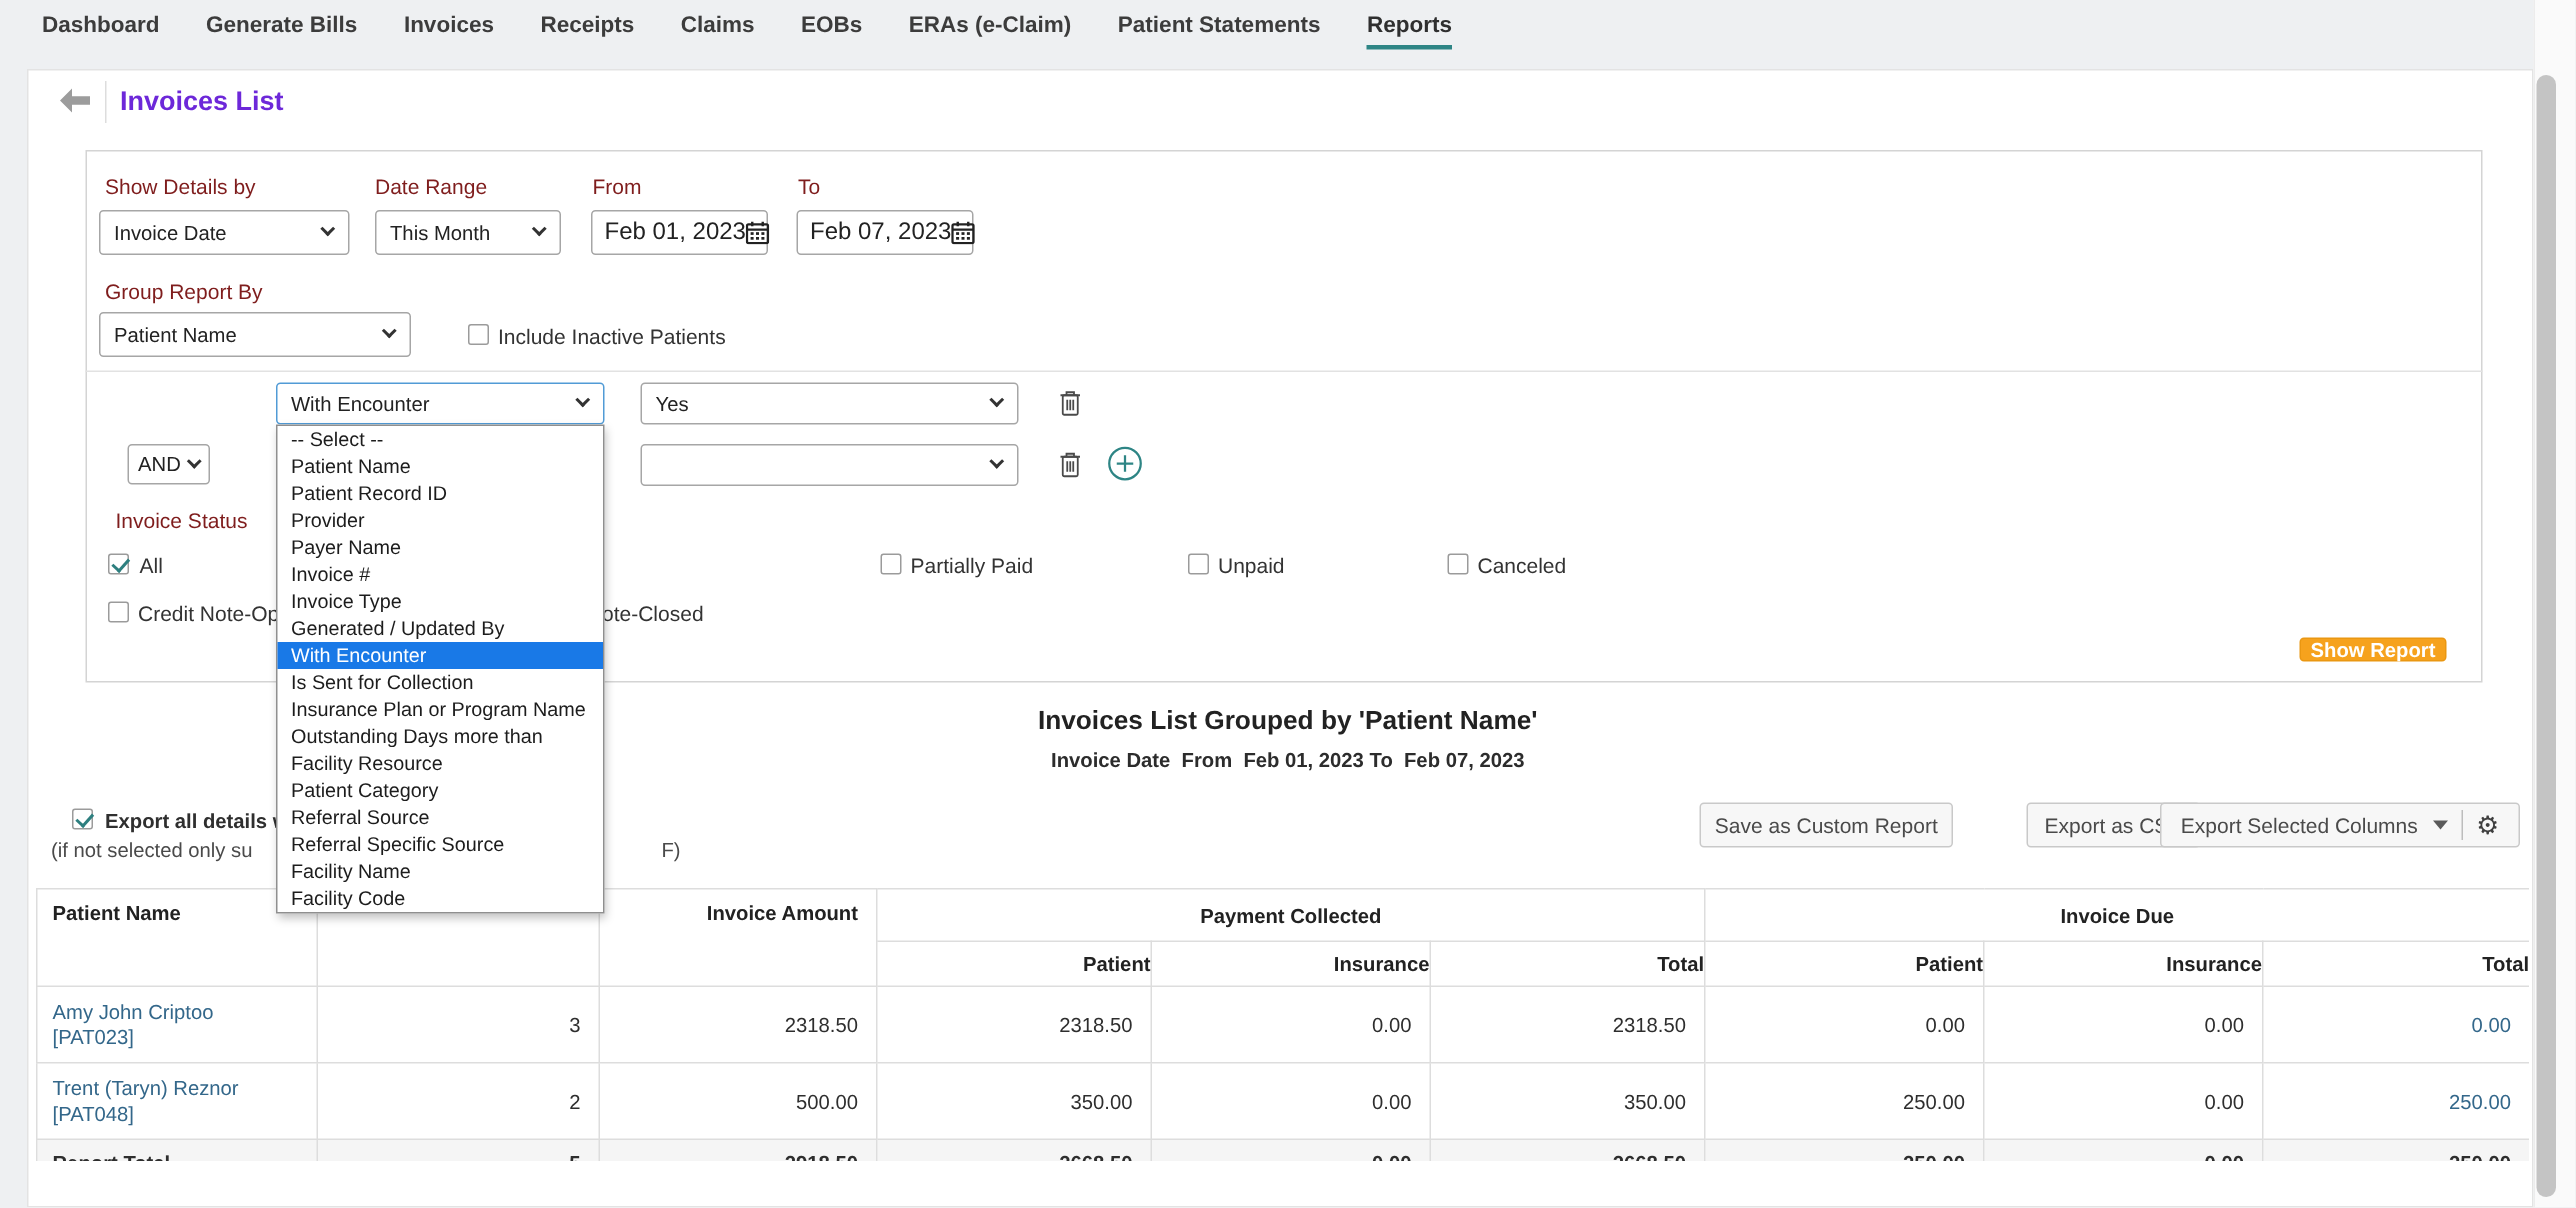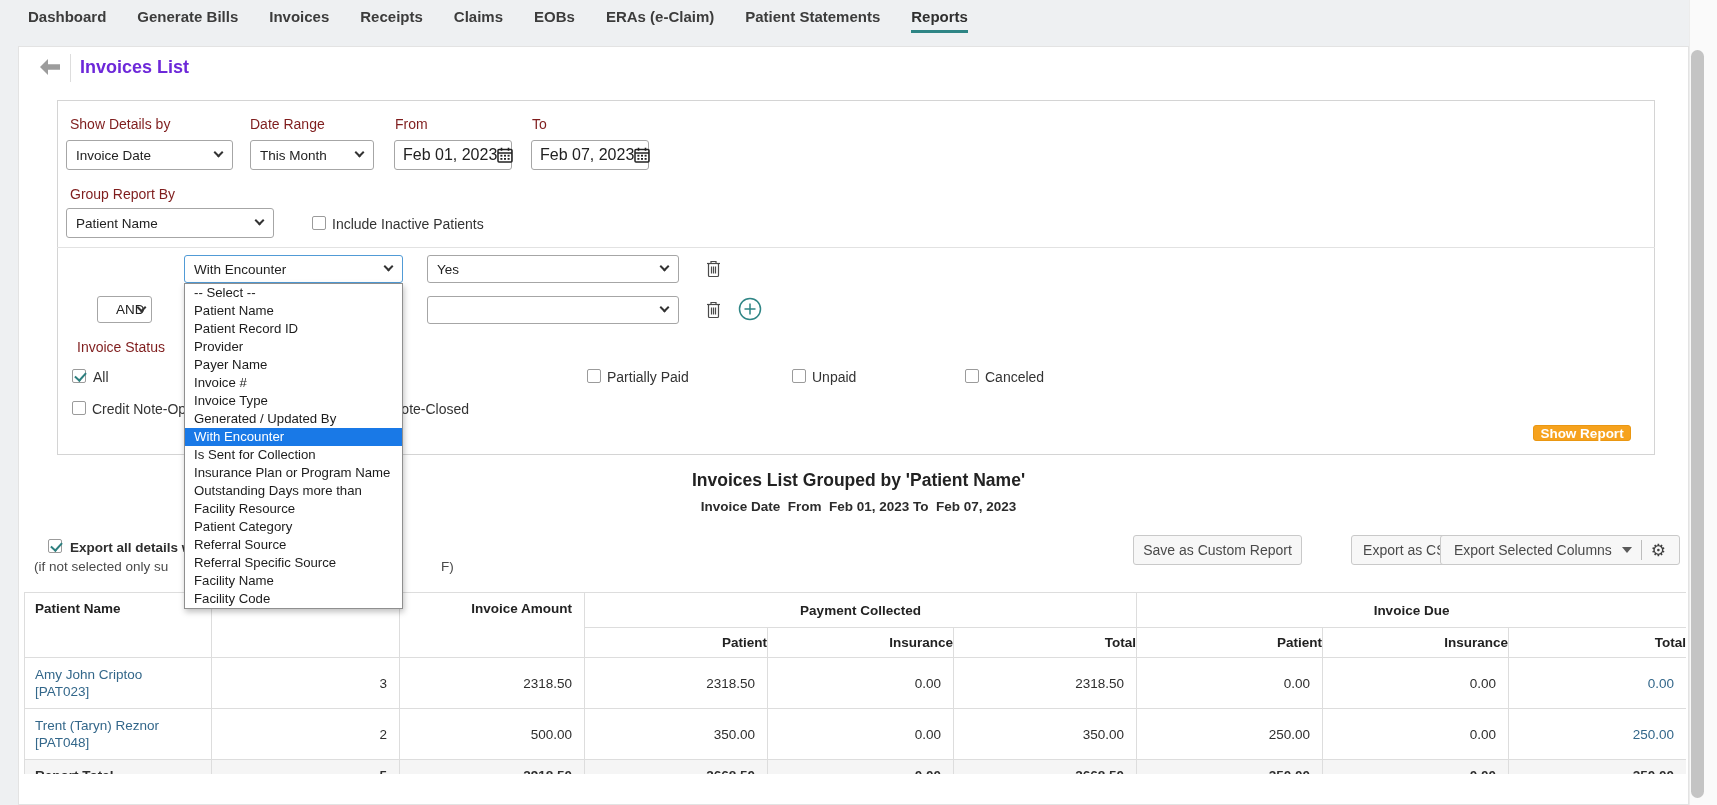--- a/index.html
+++ b/index.html
@@ -21,21 +21,21 @@
 
   
   .panel{ position:absolute; left:57px; top:100px; width:1598px; height:355px; background:#fff; border:1px solid #d4d4d4; }
   .flabel{ position:absolute; font-size:14px; color:#7f1d1d; white-space:nowrap; }
 
   .sel{ position:absolute; background:#fff; border:1px solid #a6a6a6; border-radius:3px;
         font-size:13.5px; color:#222; display:flex; align-items:center; padding:0 24px 0 9px; cursor:pointer; white-space:nowrap; overflow:hidden; }
   .sel .chev{ position:absolute; right:10px; top:50%; width:7px; height:7px; margin-top:-6px;
               border-right:2px solid #333; border-bottom:2px solid #333; transform:rotate(45deg); }
   .sel.focused{ border:1px solid #519bd6; }
-  .sel.small{ padding:0 16px 0 18px;margin-left:12px; }
+  .sel.small{ padding:0 16px 0 6px; }
   .sel.small .chev{ right:6px; }
 
   .datebox{ position:absolute; background:#fff; border:1px solid #a6a6a6; border-radius:3px;
             display:flex; align-items:center; font-size:16px; color:#222; }
   .dateval{ flex:1; padding-left:8px; white-space:nowrap; }
   .calbtn{ width:28px; height:100%; display:flex; align-items:center; justify-content:center; cursor:pointer; }
 
   .cb{ position:absolute; width:14px; height:14px; border:1px solid #9b9b9b; border-radius:2px; background:#fff; cursor:pointer; }
   .cb.checked::after{ content:""; position:absolute; left:4px; top:0px; width:5px; height:9px;
                       border-right:2px solid #2d7f7f; border-bottom:2px solid #2d7f7f; transform:rotate(42deg); }

